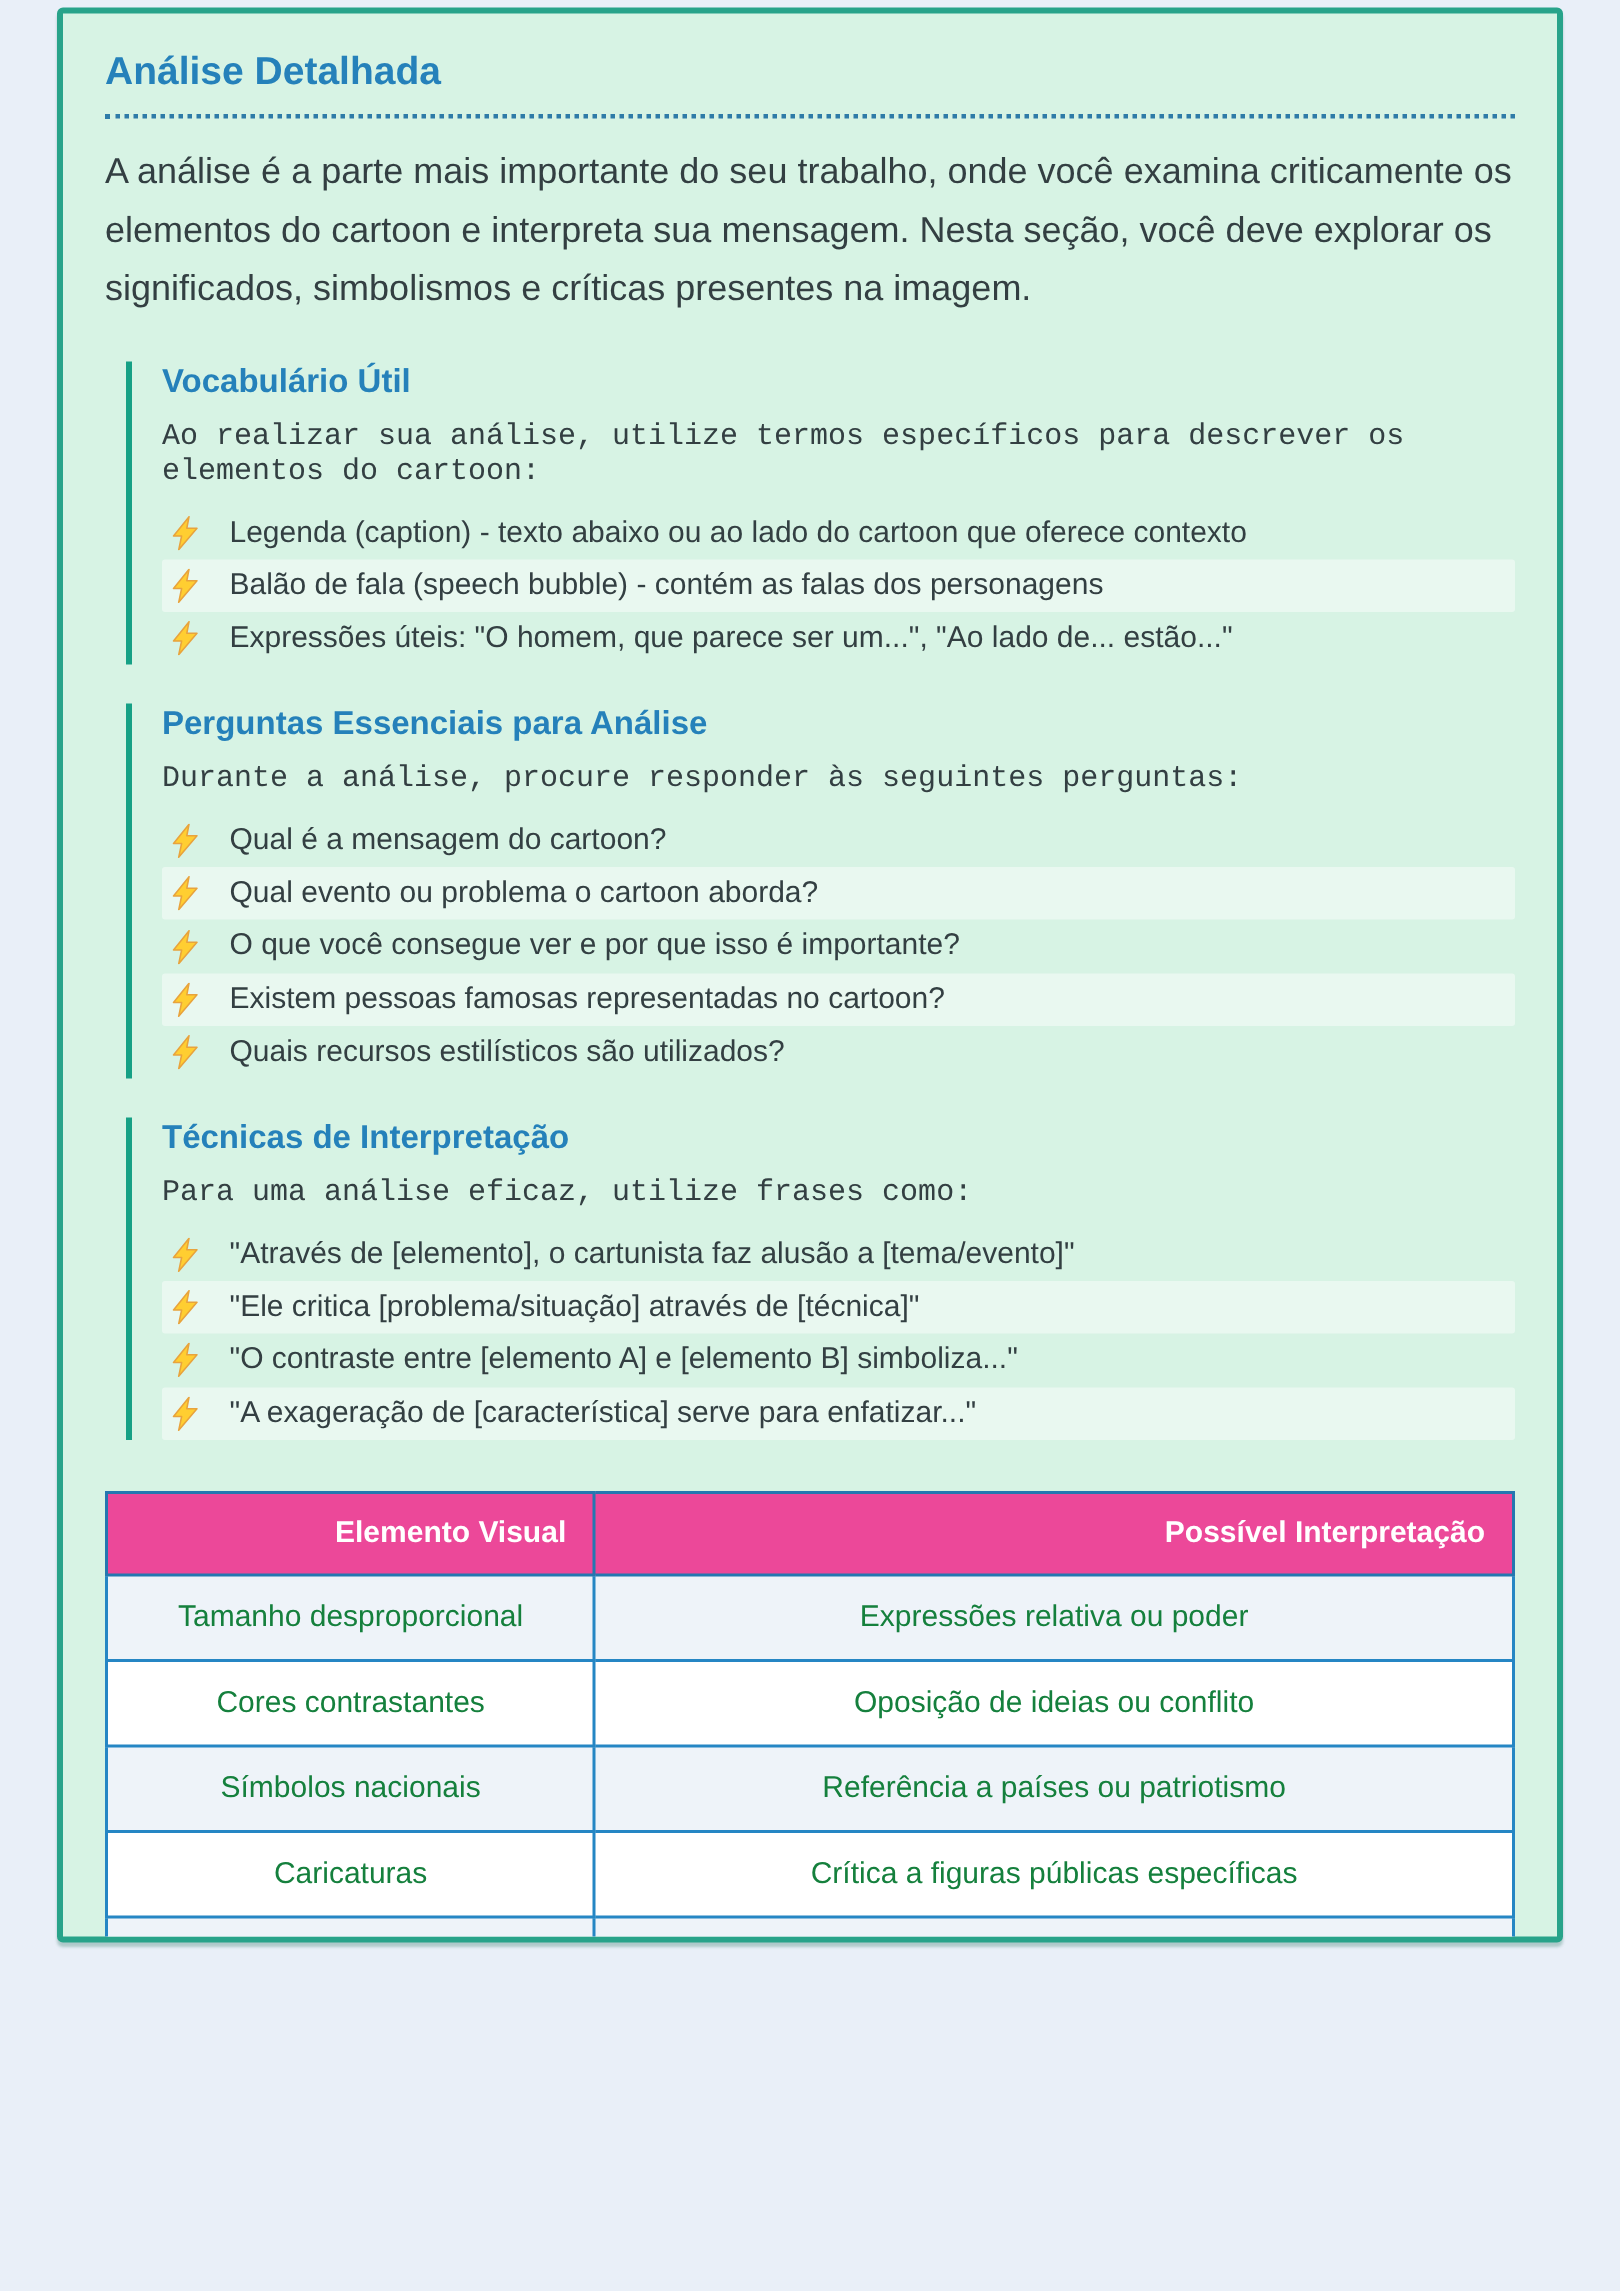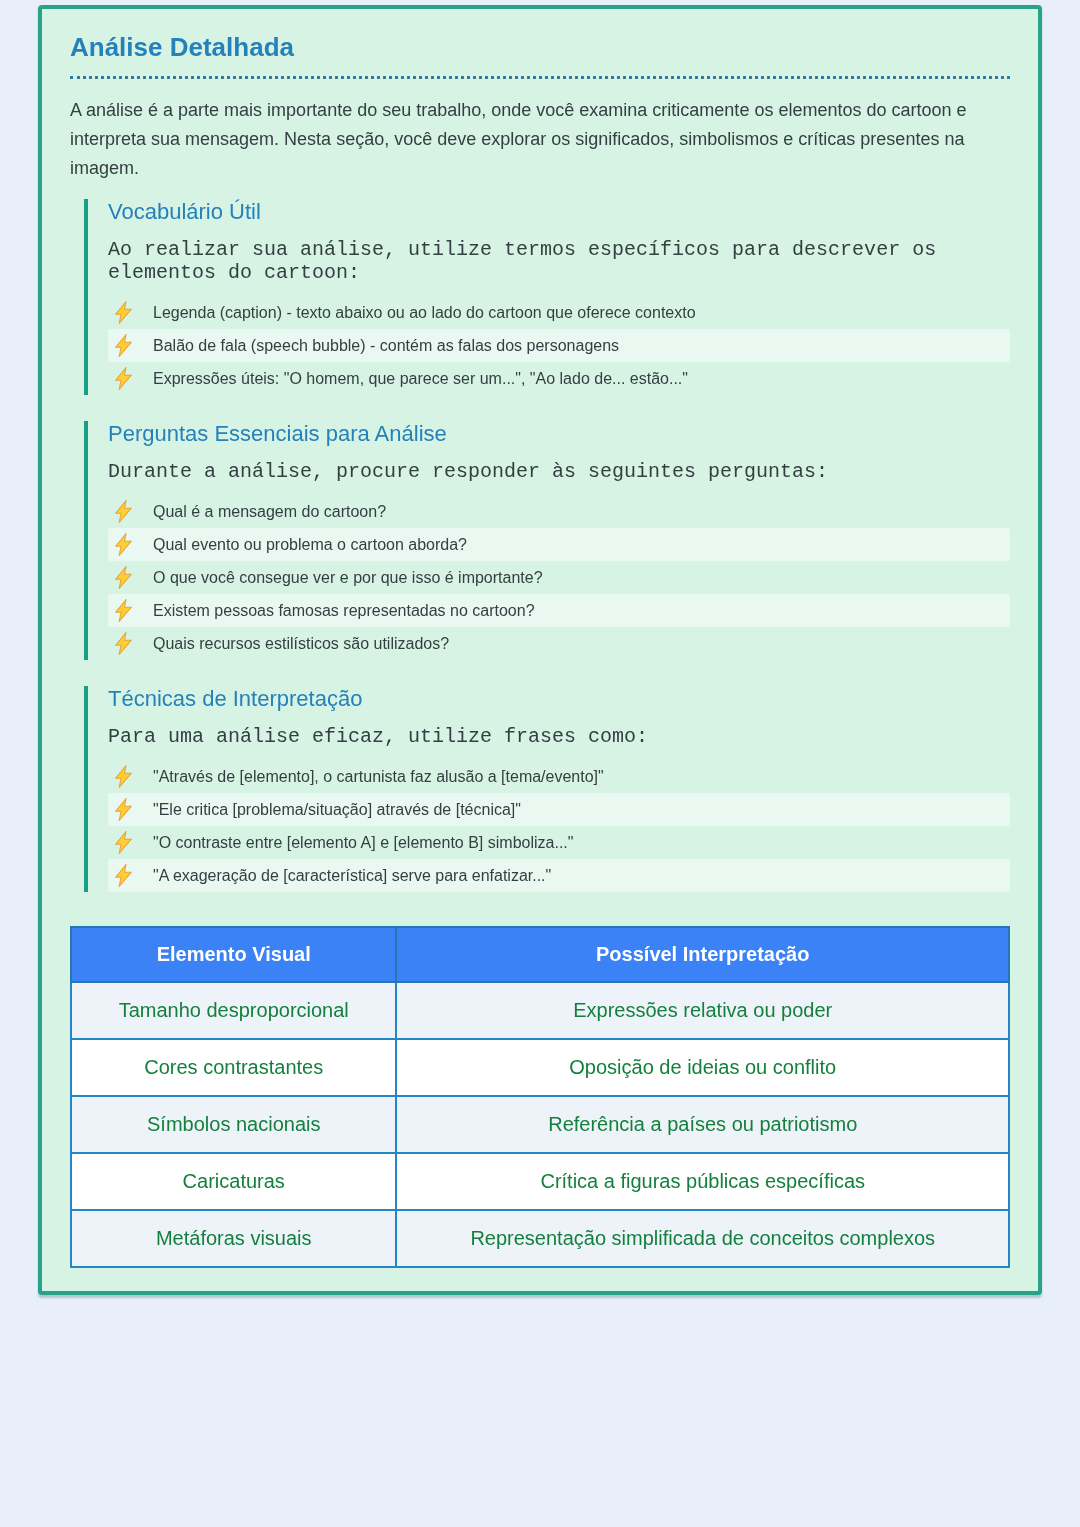--- a/index.html
+++ b/index.html
@@ -30,73 +30,73 @@
   .card-title {
     margin: 0;
     font-size: 26px;
     line-height: 1.15;
     font-weight: bold;
     color: #2581ba;
     padding-bottom: 13px;
     border-bottom: 3px dotted #2e7ba8;
   }
   .intro {
-    font-size: 18px;
+    font-size: 24px;
     line-height: 1.62;
-    margin: 17px 0 16px 0;
+    margin: 17px 0 28px 0;
   }
   .section {
     border-left: 4px solid #16a085;
     padding-left: 20px;
     margin: 0 0 26px 14px;
   }
   .section-title {
     margin: 2px 0 13px 0;
     font-size: 22px;
-    font-weight: normal;
+    font-weight: bold;
     color: #2581ba;
   }
   .section-lead {
     font-size: 20px;
     margin: 0 0 12px 0;
     font-family: Liberation Mono, monospace;
   }
   .bolt-list {
     list-style: none;
     margin: 0;
     padding: 0;
   }
   .bolt-list li {
     display: flex;
     align-items: center;
     gap: 20px;
     padding: 5px 8px 5px 6px;
-    font-size: 16px;
+    font-size: 20px;
     line-height: 1.26;
   }
   .bolt-list li:nth-child(even) {
     background: rgba(255, 255, 255, 0.45);
     border-radius: 2px;
   }
   .bolt {
     width: 19px;
     height: 23px;
     flex: 0 0 auto;
   }
   .viz-table {
     width: 100%;
     border-collapse: collapse;
     margin-top: 34px;
   }
   .viz-table th {
-    background: #3b82f6;
+    background: #ec4899;
     color: #ffffff;
     font-size: 20px;
     font-weight: bold;
-    text-align: center;
+    text-align: right;
     padding: 15px 18px;
     border: 2px solid #2477b0;
   }
   .viz-table td {
     font-size: 20px;
     color: #15803d;
     text-align: center;
     padding: 16px 14px;
     border: 2px solid #2586c4;
     background: #ffffff;

